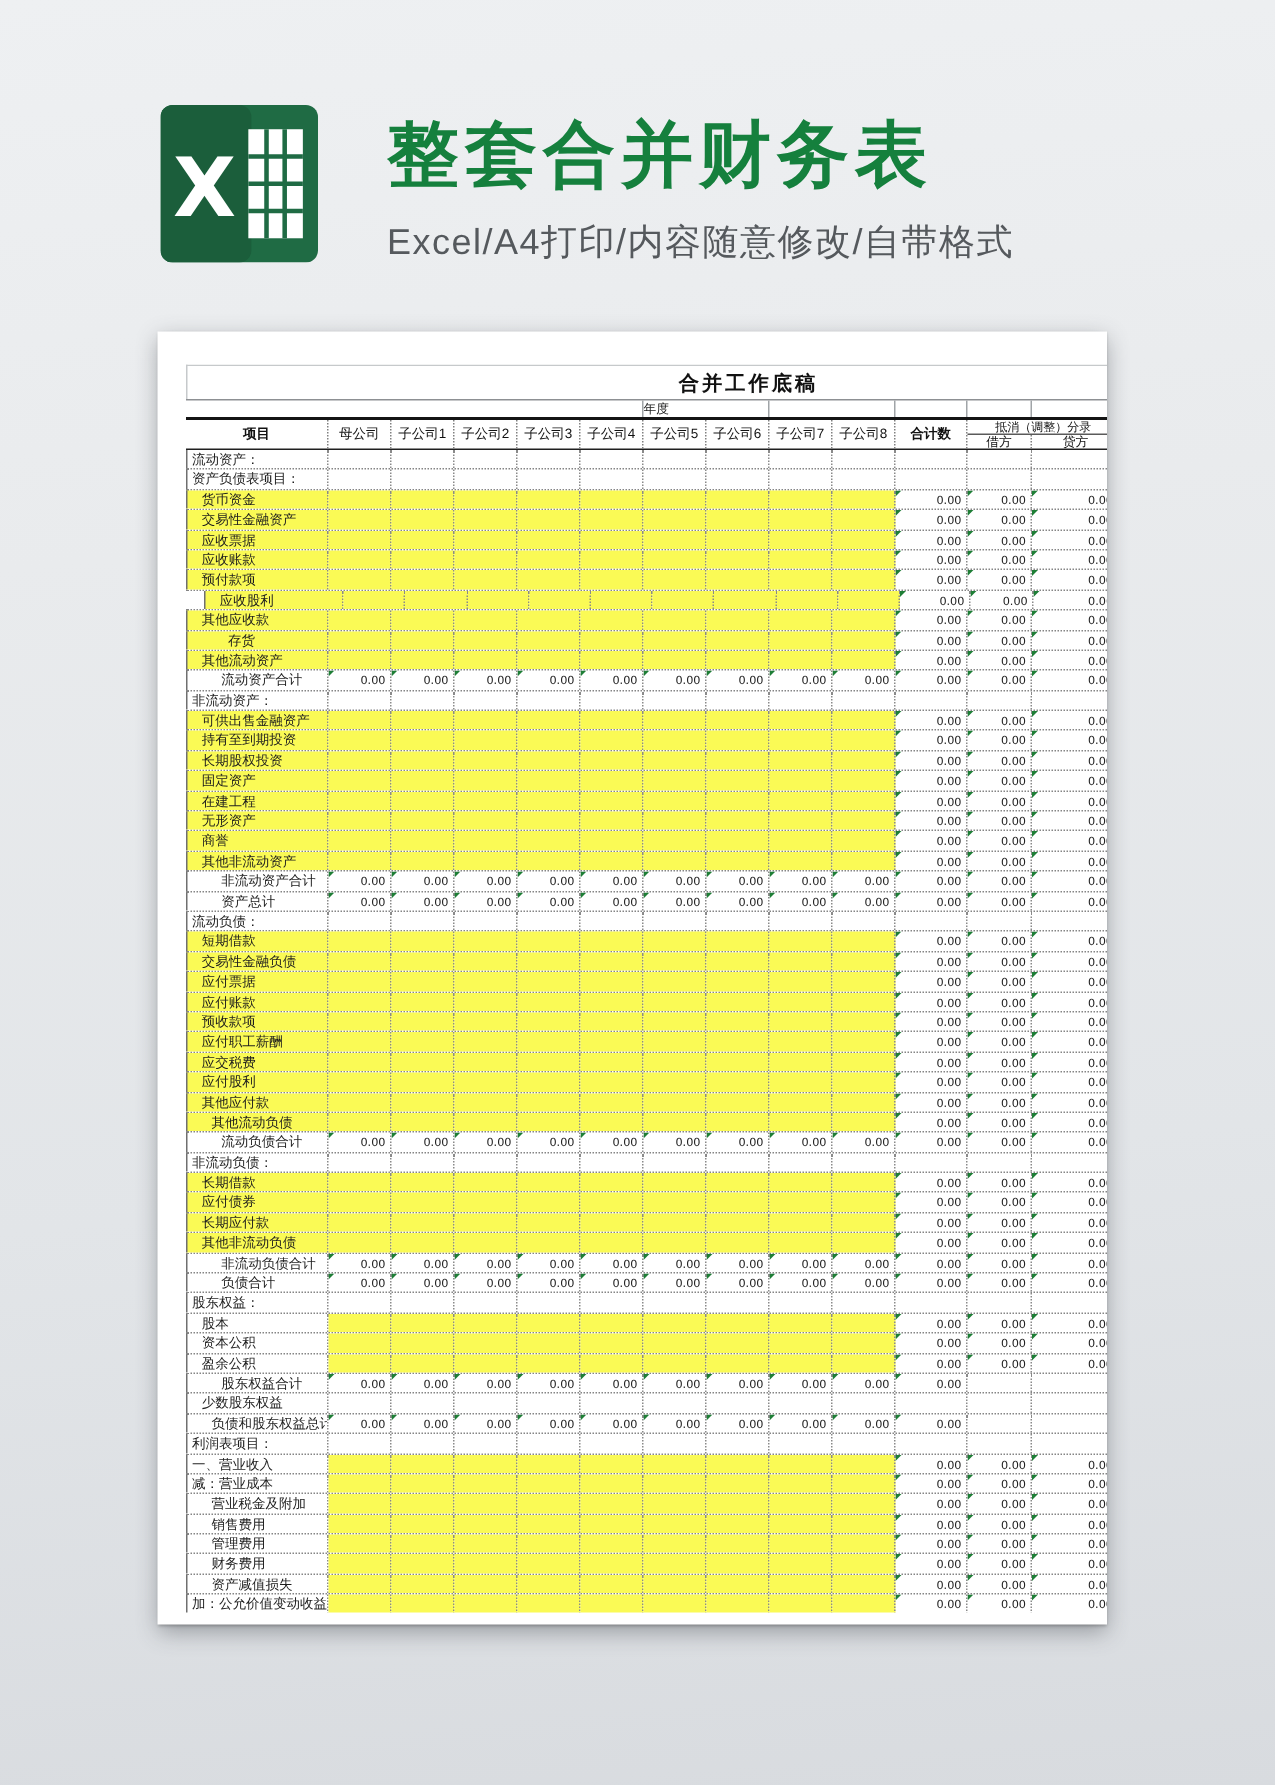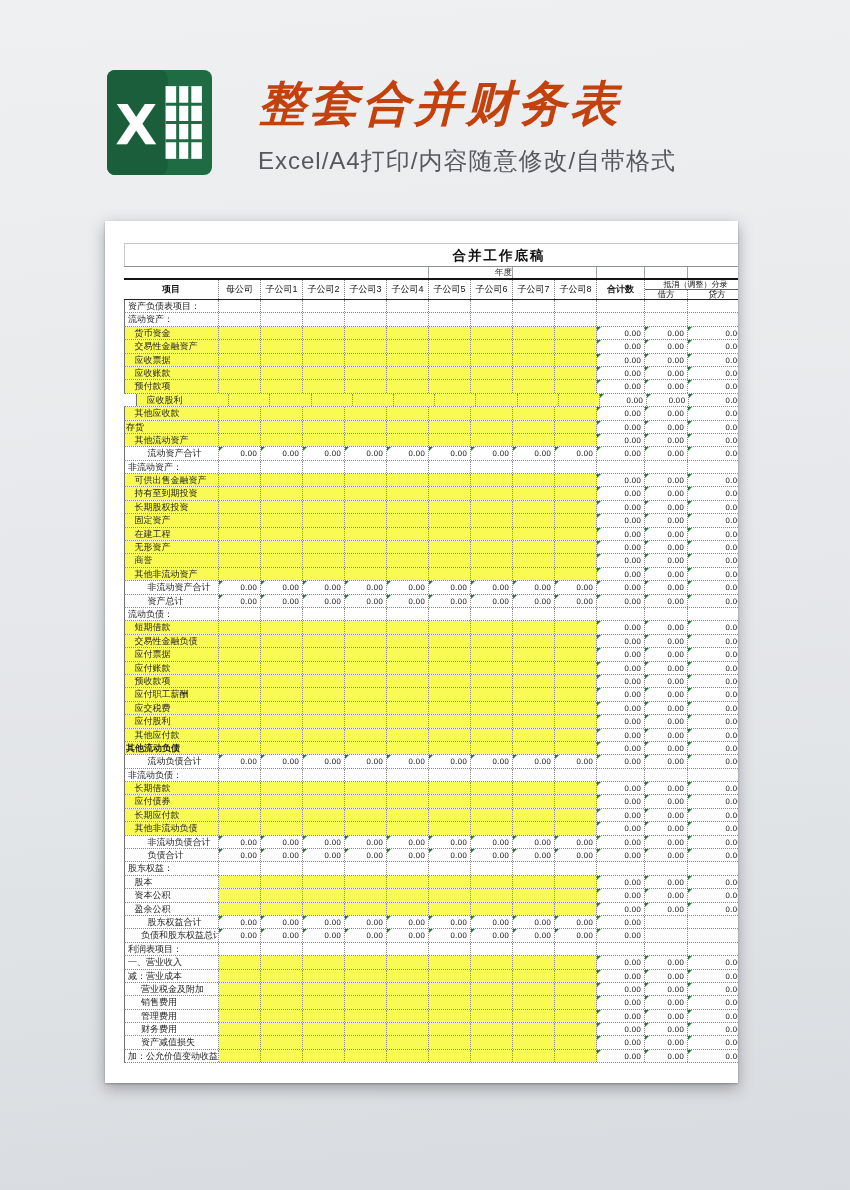--- a/index.html
+++ b/index.html
@@ -7,22 +7,22 @@
   body{
     font-family:"Liberation Sans", sans-serif;
     background:linear-gradient(175deg,#eef0f2 0%,#e9ebed 30%,#e2e5e8 65%,#d8dbdf 100%);
     position:relative; overflow:hidden;
   }
   
   .banner{position:absolute; left:107px; top:70px; display:flex; align-items:flex-start;}
   .logo{width:105px; height:105px; flex:0 0 auto;}
   .banner-text{margin-left:46px; padding-top:6px;}
   .big-title{
-    font-size:48px; font-weight:bold; color:#c2410c; letter-spacing:4px;
-    line-height:1.15; white-space:nowrap;font-style:italic;
+    font-size:48px; font-weight:bold; color:#15803d; letter-spacing:4px;
+    line-height:1.15; white-space:nowrap;
   }
   .sub-title{
     margin-top:14px; font-size:24px; color:#55595d; letter-spacing:1px; white-space:nowrap;
   }
   
   .paper{
     position:absolute; left:105px; top:221px; width:633px; height:862px;
     background:#ffffff; overflow:hidden;
     box-shadow:0 1px 2px rgba(0,0,0,.25), 0 5px 14px rgba(70,75,82,.45);
   }
@@ -31,21 +31,21 @@
     overflow:hidden; background:#fff; color:#1c1c1c;
   }
   .stitle{
     width:718px; height:23px; line-height:24px; text-align:center;
     font-family:"Liberation Serif", serif; font-weight:bold; font-size:13.5px; letter-spacing:2px;
     border:1px solid #c6c9cb; border-bottom:none; color:#111;padding-left:32px;
   }
   
   .yrow{display:flex; width:622px; height:12px; border-top:1px solid #8d9093; font-size:8.5px; line-height:11px; color:#222;}
   .yrow > div{border-right:1px solid #a0a4a7; height:100%;}
-  .ya{width:305px;} .yb{width:84px; text-align:right;} .yc{width:84px;}
+  .ya{width:305px;} .yb{width:84px; text-align:left;} .yc{width:84px;}
   .yd{width:48px;} .ye{width:43px;} .yf{width:58px; border-right:none;}
   
   .hrow{
     display:flex; width:622px; height:22px; border-top:2px solid #141414; border-bottom:1px solid #202020;
     font-size:9px; color:#111; align-items:stretch;
   }
   .hrow .hc{ text-align:center; line-height:18px; border-right:1px dotted #808080; overflow:hidden; white-space:nowrap;}
   .h-item{width:95px; font-weight:bold;}
   .slot{display:flex; width:378px;}
   .slot .hc{width:42px;}
@@ -124,36 +124,36 @@
         <div class="grp-top">抵消（调整）分录</div>
         <div class="grp-bot">
           <div class="gb1">借方</div>
           <div class="gb2">贷方</div>
         </div>
       </div>
     </div>
 
     <div>
         <div class="row">
-          <div class="c lab" style="padding-left: 3px;">资产负债表项目：</div>
+          <div class="c lab" style="padding-left: 3px;">流动资产：</div>
           <div class="c cc"></div>
           <div class="c cc"></div>
           <div class="c cc"></div>
           <div class="c cc"></div>
           <div class="c cc"></div>
           <div class="c cc"></div>
           <div class="c cc"></div>
           <div class="c cc"></div>
           <div class="c cc"></div>
           <div class="c tot"></div>
           <div class="c deb"></div>
           <div class="c cre"></div>
         </div>
         <div class="row">
-          <div class="c lab" style="padding-left: 3px;">流动资产：</div>
+          <div class="c lab" style="padding-left: 3px;">资产负债表项目：</div>
           <div class="c cc"></div>
           <div class="c cc"></div>
           <div class="c cc"></div>
           <div class="c cc"></div>
           <div class="c cc"></div>
           <div class="c cc"></div>
           <div class="c cc"></div>
           <div class="c cc"></div>
           <div class="c cc"></div>
           <div class="c tot"></div>
@@ -259,21 +259,21 @@
           <div class="c cc y"></div>
           <div class="c cc y"></div>
           <div class="c cc y"></div>
           <div class="c cc y"></div>
           <div class="c cc y"></div>
           <div class="c tot v">0.00</div>
           <div class="c deb v">0.00</div>
           <div class="c cre v">0.00</div>
         </div>
         <div class="row">
-          <div class="c lab y" style="padding-left: 1px;">存货</div>
+          <div class="c lab y" style="padding-left: 27px;">存货</div>
           <div class="c cc y"></div>
           <div class="c cc y"></div>
           <div class="c cc y"></div>
           <div class="c cc y"></div>
           <div class="c cc y"></div>
           <div class="c cc y"></div>
           <div class="c cc y"></div>
           <div class="c cc y"></div>
           <div class="c cc y"></div>
           <div class="c tot v">0.00</div>
@@ -619,21 +619,21 @@
           <div class="c cc y"></div>
           <div class="c cc y"></div>
           <div class="c cc y"></div>
           <div class="c cc y"></div>
           <div class="c cc y"></div>
           <div class="c tot v">0.00</div>
           <div class="c deb v">0.00</div>
           <div class="c cre v">0.00</div>
         </div>
         <div class="row">
-          <div class="c lab y" style="padding-left: 1px; font-weight: bold;">其他流动负债</div>
+          <div class="c lab y" style="padding-left: 16px;">其他流动负债</div>
           <div class="c cc y"></div>
           <div class="c cc y"></div>
           <div class="c cc y"></div>
           <div class="c cc y"></div>
           <div class="c cc y"></div>
           <div class="c cc y"></div>
           <div class="c cc y"></div>
           <div class="c cc y"></div>
           <div class="c cc y"></div>
           <div class="c tot v">0.00</div>
@@ -825,20 +825,35 @@
           <div class="c cc v">0.00</div>
           <div class="c cc v">0.00</div>
           <div class="c cc v">0.00</div>
           <div class="c cc v">0.00</div>
           <div class="c cc v">0.00</div>
           <div class="c cc v">0.00</div>
           <div class="c cc v">0.00</div>
           <div class="c cc v">0.00</div>
           <div class="c cc v">0.00</div>
           <div class="c tot v">0.00</div>
+          <div class="c deb"></div>
+          <div class="c cre"></div>
+        </div>
+        <div class="row">
+          <div class="c lab" style="padding-left: 9.5px;">少数股东权益</div>
+          <div class="c cc"></div>
+          <div class="c cc"></div>
+          <div class="c cc"></div>
+          <div class="c cc"></div>
+          <div class="c cc"></div>
+          <div class="c cc"></div>
+          <div class="c cc"></div>
+          <div class="c cc"></div>
+          <div class="c cc"></div>
+          <div class="c tot"></div>
           <div class="c deb"></div>
           <div class="c cre"></div>
         </div>
         <div class="row">
           <div class="c lab" style="padding-left: 16px;">负债和股东权益总计</div>
           <div class="c cc v">0.00</div>
           <div class="c cc v">0.00</div>
           <div class="c cc v">0.00</div>
           <div class="c cc v">0.00</div>
           <div class="c cc v">0.00</div>

